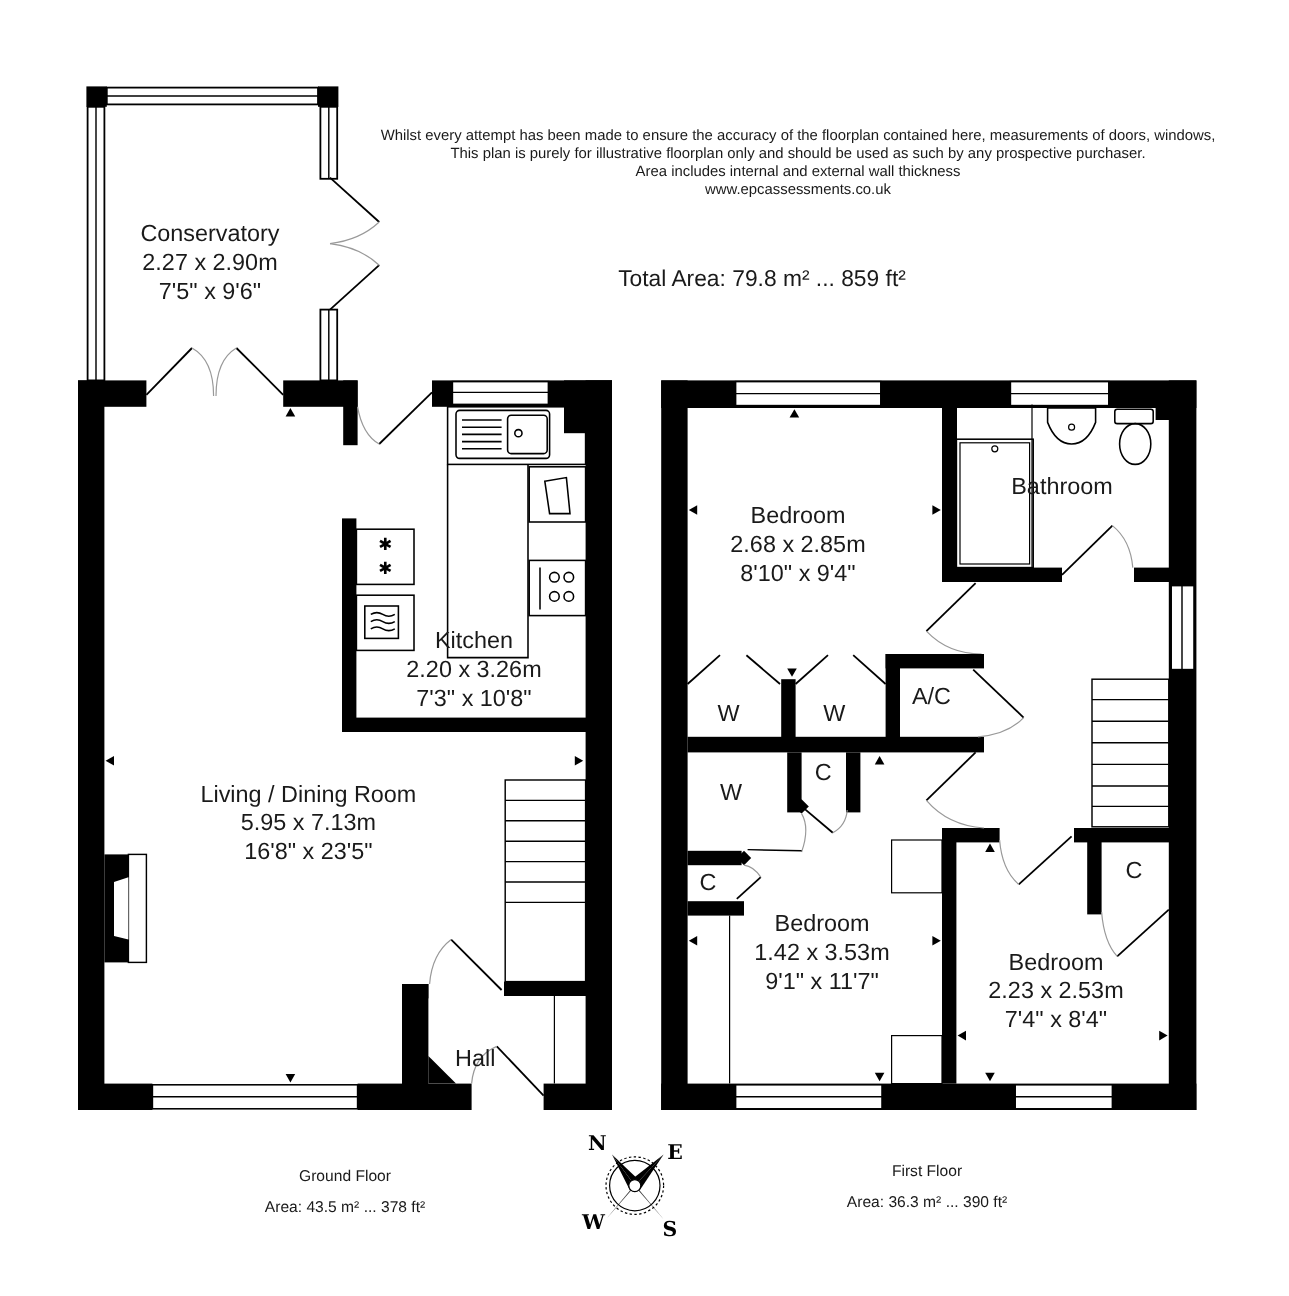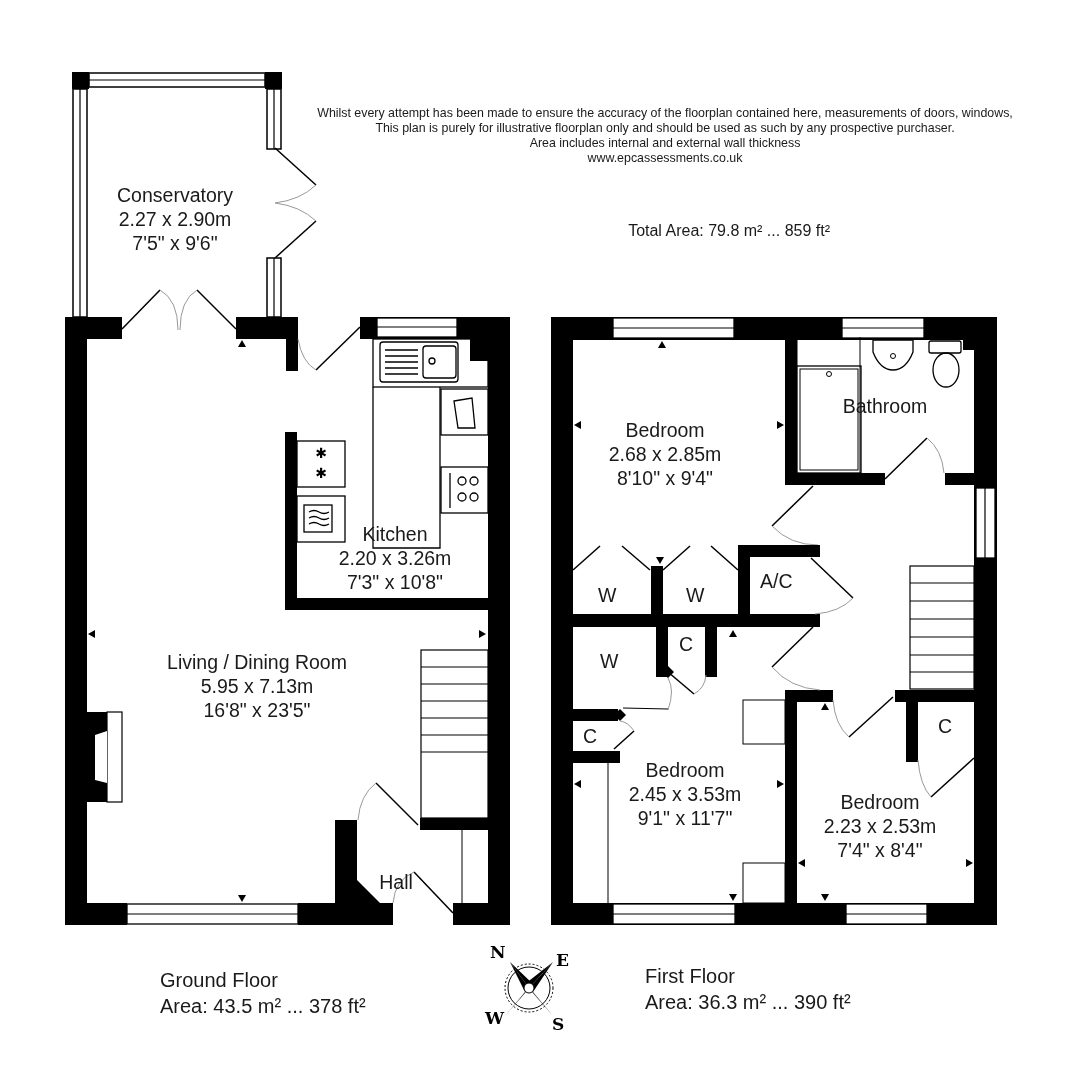--- a/index.html
+++ b/index.html
@@ -1,21 +1,21 @@
 <!DOCTYPE html>
 <html><head>
 <meta charset="utf-8">
 <style>
   html,body{margin:0;padding:0;background:#ffffff;}
   body{width:1074px;height:1080px;position:relative;overflow:hidden;font-family:"Liberation Sans",sans-serif;color:#1a1a1a;}
   svg{position:absolute;left:0;top:0;}
   .disclaimer{position:absolute;left:300px;top:106px;width:730px;text-align:center;font-size:12.4px;line-height:15px;color:#1a1a1a;}
   .disclaimer div{white-space:nowrap;}
-  .total{position:absolute;left:440px;top:222px;width:390px;text-align:right;font-size:16px;}
-  .floor-label{position:absolute;text-align:left;font-size:20px;line-height:26px;}
+  .total{position:absolute;left:440px;top:222px;width:390px;text-align:center;font-size:19px;}
+  .floor-label{position:absolute;text-align:center;font-size:13px;line-height:26px;}
   .room-label{position:absolute;text-align:center;font-size:19.5px;line-height:24px;white-space:nowrap;}
   .small-label{position:absolute;font-size:19.5px;}
   .compass-letter{font-family:"DejaVu Serif",serif;font-weight:bold;font-size:17px;}
 </style>
 </head>
 <body>
 
 <svg width="1074" height="1080" viewBox="0 0 1074 1080">
 
   <g fill="#000">
@@ -282,21 +282,21 @@
 <div class="room-label" style="left:590px;top:418px;width:150px;">
   <div>Bedroom</div>
   <div>2.68 x 2.85m</div>
   <div>8'10" x 9'4"</div>
 </div>
 <div class="room-label" style="left:830px;top:394px;width:110px;">
   <div>Bathroom</div>
 </div>
 <div class="room-label" style="left:610px;top:758px;width:150px;">
   <div>Bedroom</div>
-  <div>2.45 x 3.53m</div>
+  <div>1.42 x 3.53m</div>
   <div>9'1" x 11'7"</div>
 </div>
 <div class="room-label" style="left:805px;top:790px;width:150px;">
   <div>Bedroom</div>
   <div>2.23 x 2.53m</div>
   <div>7'4" x 8'4"</div>
 </div>
 
 <div class="small-label" style="left:598px;top:584px;">W</div>
 <div class="small-label" style="left:686px;top:584px;">W</div>

